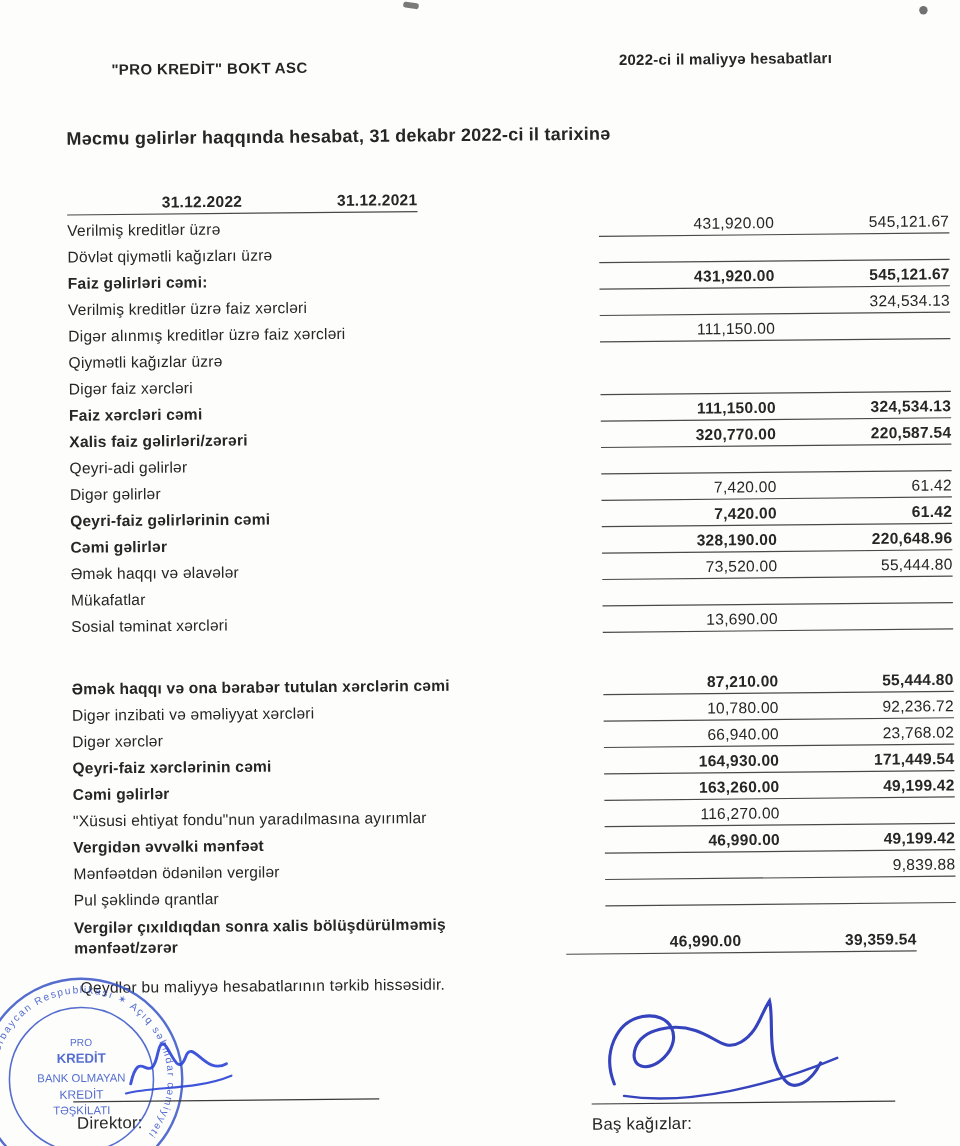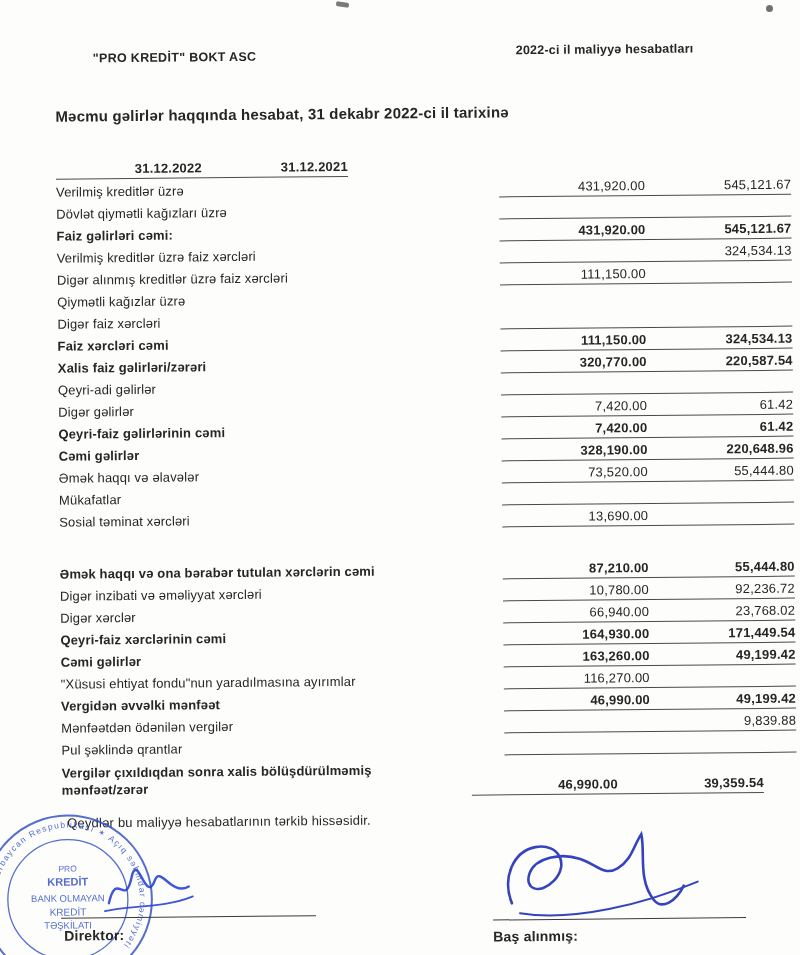--- a/index.html
+++ b/index.html
@@ -29,21 +29,21 @@
   .cell.bold { font-weight:700; }
 
   .note { position:absolute; left:62px; top:812px; font-size:13px; letter-spacing:.2px; }
 
   .stamp { position:absolute; left:-28px; top:806px; }
   .sig-left  { position:absolute; left:95px;  top:850px; }
   .sig-right { position:absolute; left:478px; top:826px; }
   .line { position:absolute; border-top:1.6px solid #3a3a3a; }
   .line-left  { left:55px;  top:914px; width:255px; }
   .line-right { left:487px; top:920px; width:253px; }
-  .sig-label { position:absolute; font-size:14px; font-weight:700; letter-spacing:.2px; }
+  .sig-label { position:absolute; font-size:14px; font-weight:400; letter-spacing:.2px; }
   .lbl-left  { left:58px;  top:924px; }
   .lbl-right { left:487px; top:929px; }
 
   .artifact { position:absolute; background:#4d4d4d; }
   .a1 { left:336px; top:2px; width:13px; height:5px; border-radius:2px; opacity:.75; transform:rotate(8deg); }
   .a2 { left:766px; top:5px; width:7px; height:7px; border-radius:50%; opacity:.8; }
 </style>
 </head>
 <body>
 
@@ -278,15 +278,15 @@
     <svg class="sig-right" width="230" height="100" viewBox="0 0 230 100">
       <g fill="none" stroke="#2433b8" stroke-linecap="round" opacity="0.92">
         <path d="M28,78 C18,52 30,26 52,22 C76,18 86,40 70,56 C56,70 40,64 46,48 C52,32 78,28 96,34 C114,40 120,52 134,44 C148,36 150,22 158,10 C162,28 154,56 170,76 C178,86 192,78 200,62" stroke-width="2.6"></path>
         <path d="M36,88 C90,97 160,80 214,58" stroke-width="2"></path>
       </g>
     </svg>
 
     <div class="line line-left"></div>
     <div class="line line-right"></div>
     <div class="sig-label lbl-left">Direktor:</div>
-    <div class="sig-label lbl-right">Baş alınmış:</div>
+    <div class="sig-label lbl-right">Baş kağızlar:</div>
   </div>
 </div>
 
 </body></html>

